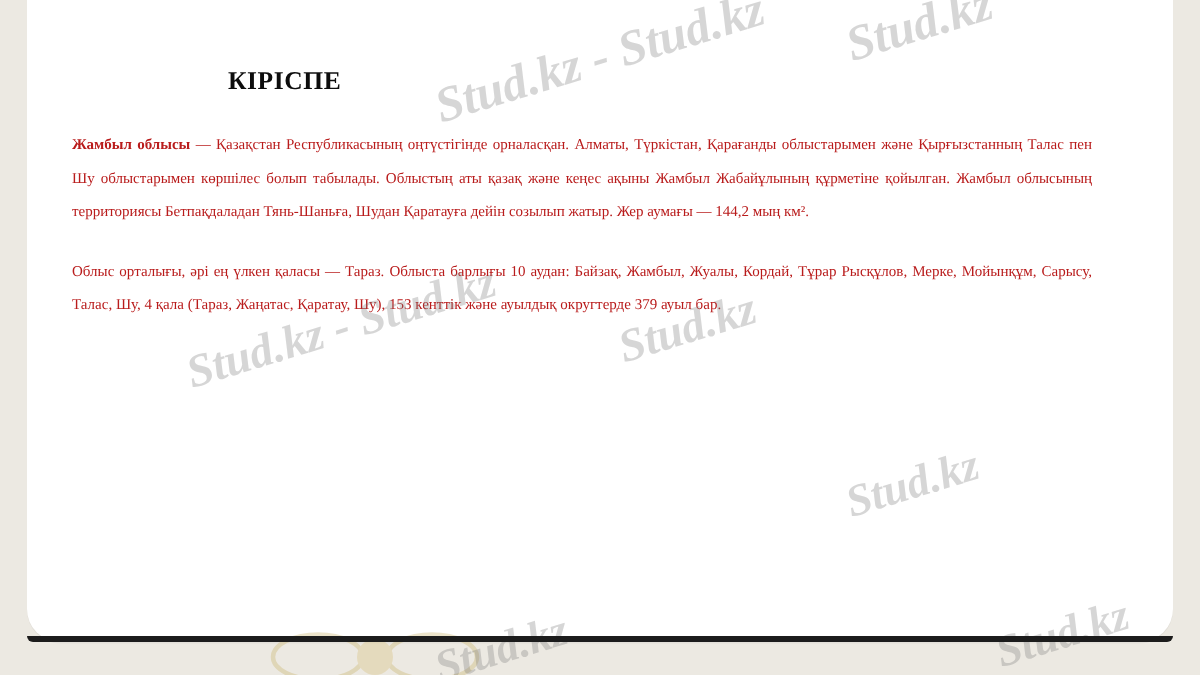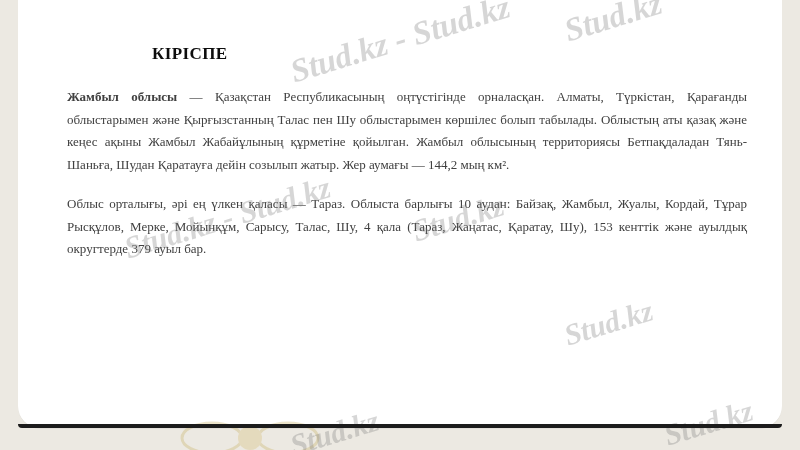--- a/index.html
+++ b/index.html
@@ -68,25 +68,25 @@
     left: 152px;
     top: 44px;
     font-size: 17px;
     font-weight: bold;
     letter-spacing: 0.4px;
     color: #0d0d0d;
   }
 
   .body-text {
     position: absolute;
-    left: 67px;
+    left: 48px;
     top: 86px;
     width: 680px;
-    color: #404040;
-    font-size: 13px;
+    color: #b91c1c;
+    font-size: 10px;
     line-height: 22.5px;
     text-align: justify;
   }
   .para {
     margin: 0 0 17px 0;
     text-align: justify;
     text-justify: inter-word;
   }
   .para:last-child { margin-bottom: 0; }
   .lead {

